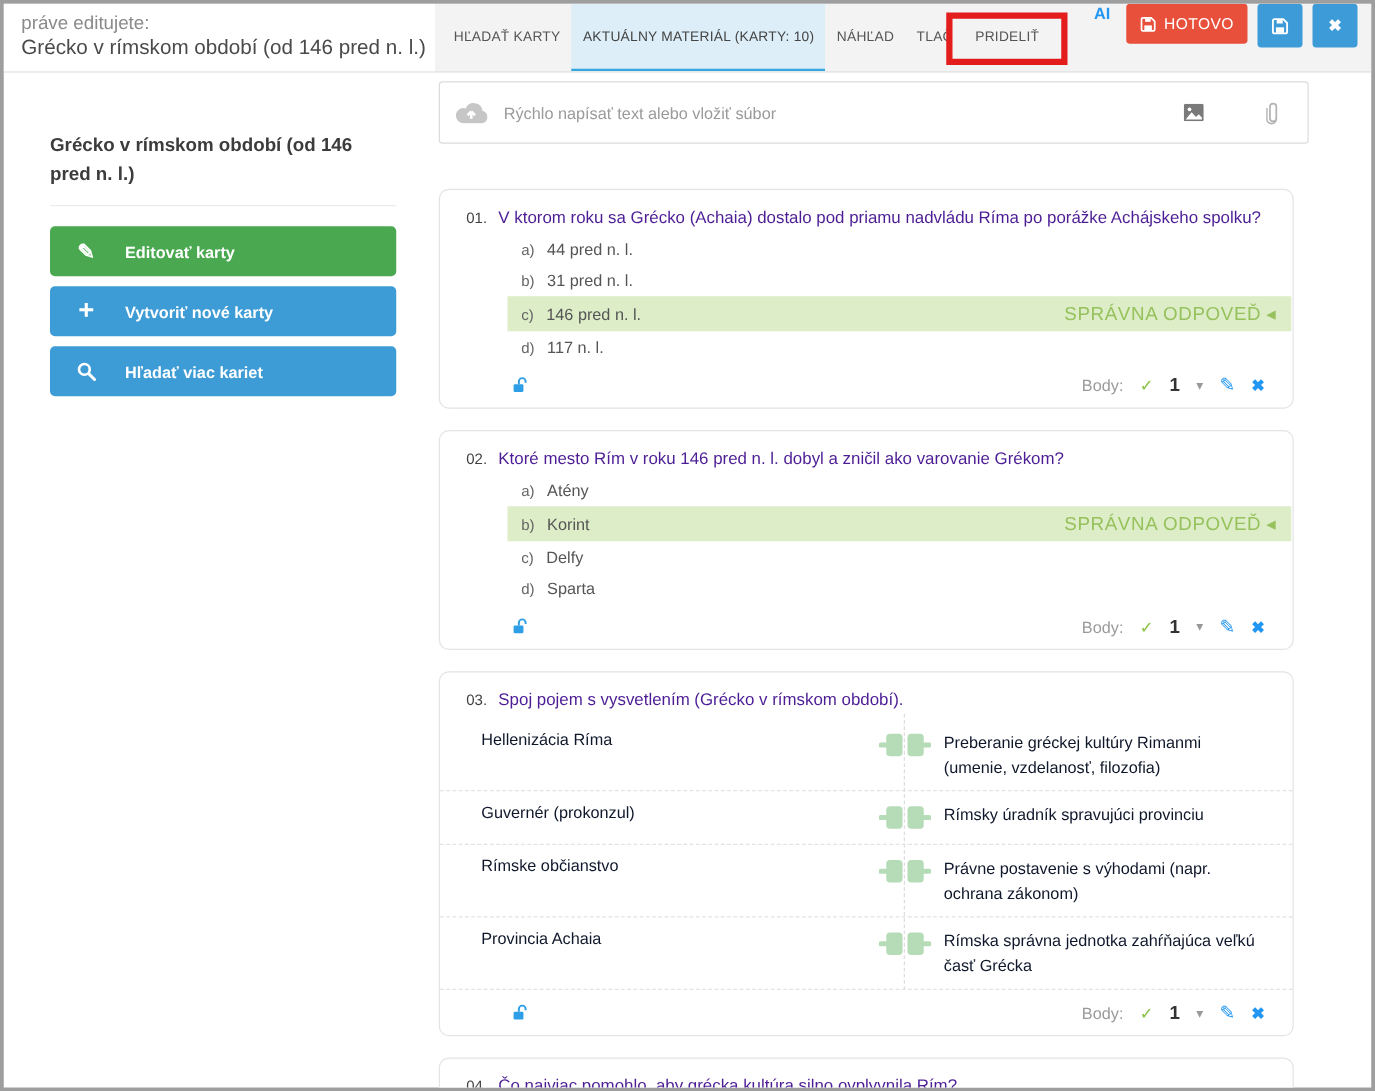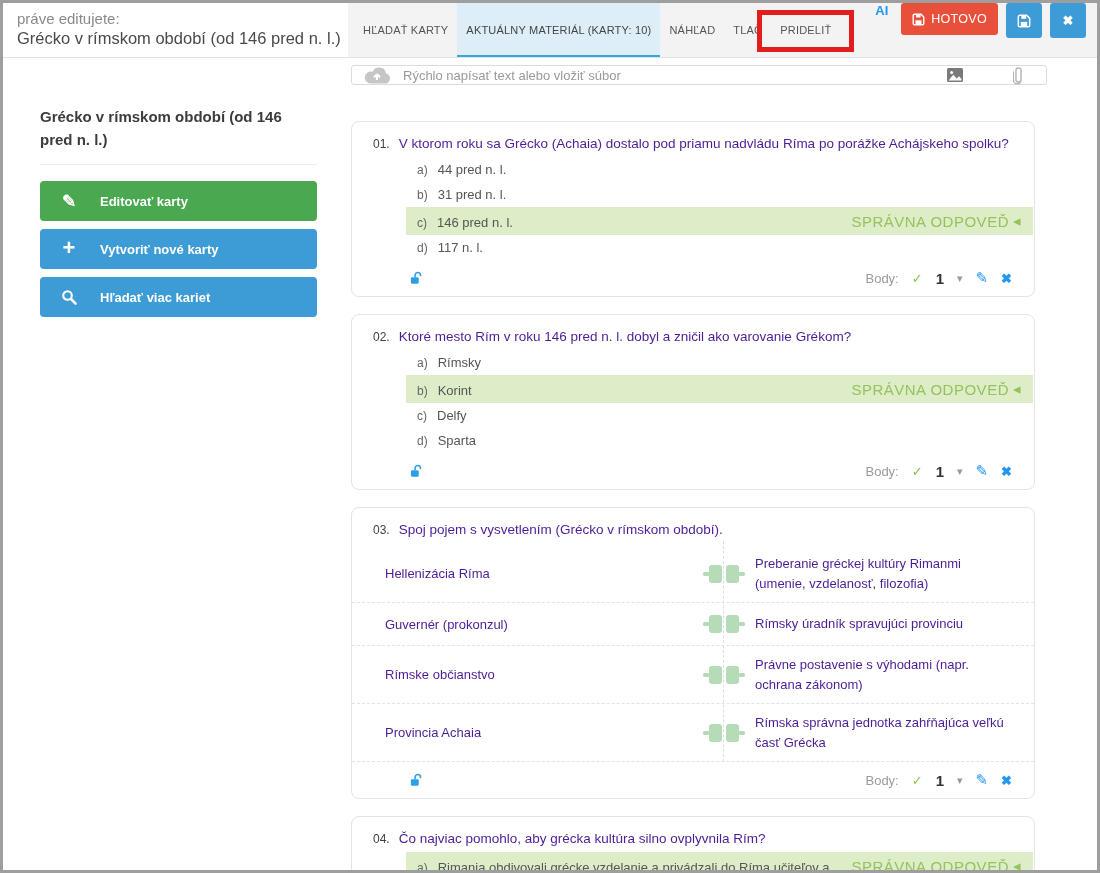--- a/index.html
+++ b/index.html
@@ -61,21 +61,21 @@
     height: 40px; border-radius: 4px; color: #fff; display: flex; align-items: center;
     margin-bottom: 8px; font-size: 13px; font-weight: bold; padding-left: 19px; gap: 21px;
     cursor: pointer;
   }
   .side-btn.green { background: #4aa950; }
   .side-btn.blue { background: #3d9bd5; }
   .side-btn .ic { width: 20px; display: flex; justify-content: center; font-size: 17px; }
 
   .main { flex: 1; min-width: 0; padding: 7px 50px 0 0; }
   .quickbar {
-    height: 20px; background: #fff; border: 1px solid #dcdcdc; border-radius: 3px;
+    height: 50px; background: #fff; border: 1px solid #dcdcdc; border-radius: 3px;
     display: flex; align-items: center; padding: 0 12px;
   }
   .quick-input {
     border: none; outline: none; flex: 1; font-size: 13px; color: #555;
     margin-left: 13px; font-family: "Liberation Sans", sans-serif; background: transparent;
   }
   .quick-input::placeholder { color: #9a9a9a; }
   .qb-icons { display: flex; align-items: center; gap: 50px; padding-right: 10px; }
 
   .cards { margin-top: 36px; padding-right: 12px; }
@@ -103,22 +103,22 @@
   .pts { font-weight: bold; font-size: 15px; color: #333; cursor: pointer; }
   .caret { color: #999; font-size: 11px; cursor: pointer; }
   .pencil { color: #2196f3; font-size: 15px; cursor: pointer; }
   .xdel { color: #2196f3; font-weight: bold; font-size: 13px; cursor: pointer; }
   .lock-btn { cursor: pointer; display: flex; }
 
   
   .pairs { position: relative; margin-top: 2px; }
   .vline { position: absolute; left: 371px; top: -4px; bottom: 0; border-left: 1px dashed #ddd; }
   .pair {
-    display: flex; align-items: center; padding: 9px 14px 9px 33px;
-    border-bottom: 1px dashed #e2e2e2; font-size: 13px; color: #4c1d95; position: relative;
+    display: flex; align-items: flex-start; padding: 9px 14px 9px 33px;
+    border-bottom: 1px dashed #e2e2e2; font-size: 13px; color: #0f172a; position: relative;
   }
   .pair-left { flex: 0 0 308px; }
   .pair-conn { flex: 0 0 62px; display: flex; justify-content: center; z-index: 1; }
   .pair-right { flex: 1; line-height: 1.5; padding-right: 6px; }
 </style>
 </head>
 <body>
 
 <div class="app">
 
@@ -258,21 +258,21 @@
           </div>
         </div>
 
         <div class="card">
           <div class="q-row">
             <span class="q-num">02.</span>
             <span class="q-text">Ktoré mesto Rím v roku 146 pred n. l. dobyl a zničil ako varovanie Grékom?</span>
           </div>
           <div class="opt">
             <span class="opt-letter">a)</span>
-            <span>Rímsky</span>
+            <span>Atény</span>
           </div>
           <div class="opt correct">
             <span class="opt-letter">b)</span>
             <span>Korint</span>
             <span class="correct-flag">
                 <span>SPRÁVNA ODPOVEĎ</span>
                 <span>◂</span>
               </span>
           </div>
           <div class="opt">

